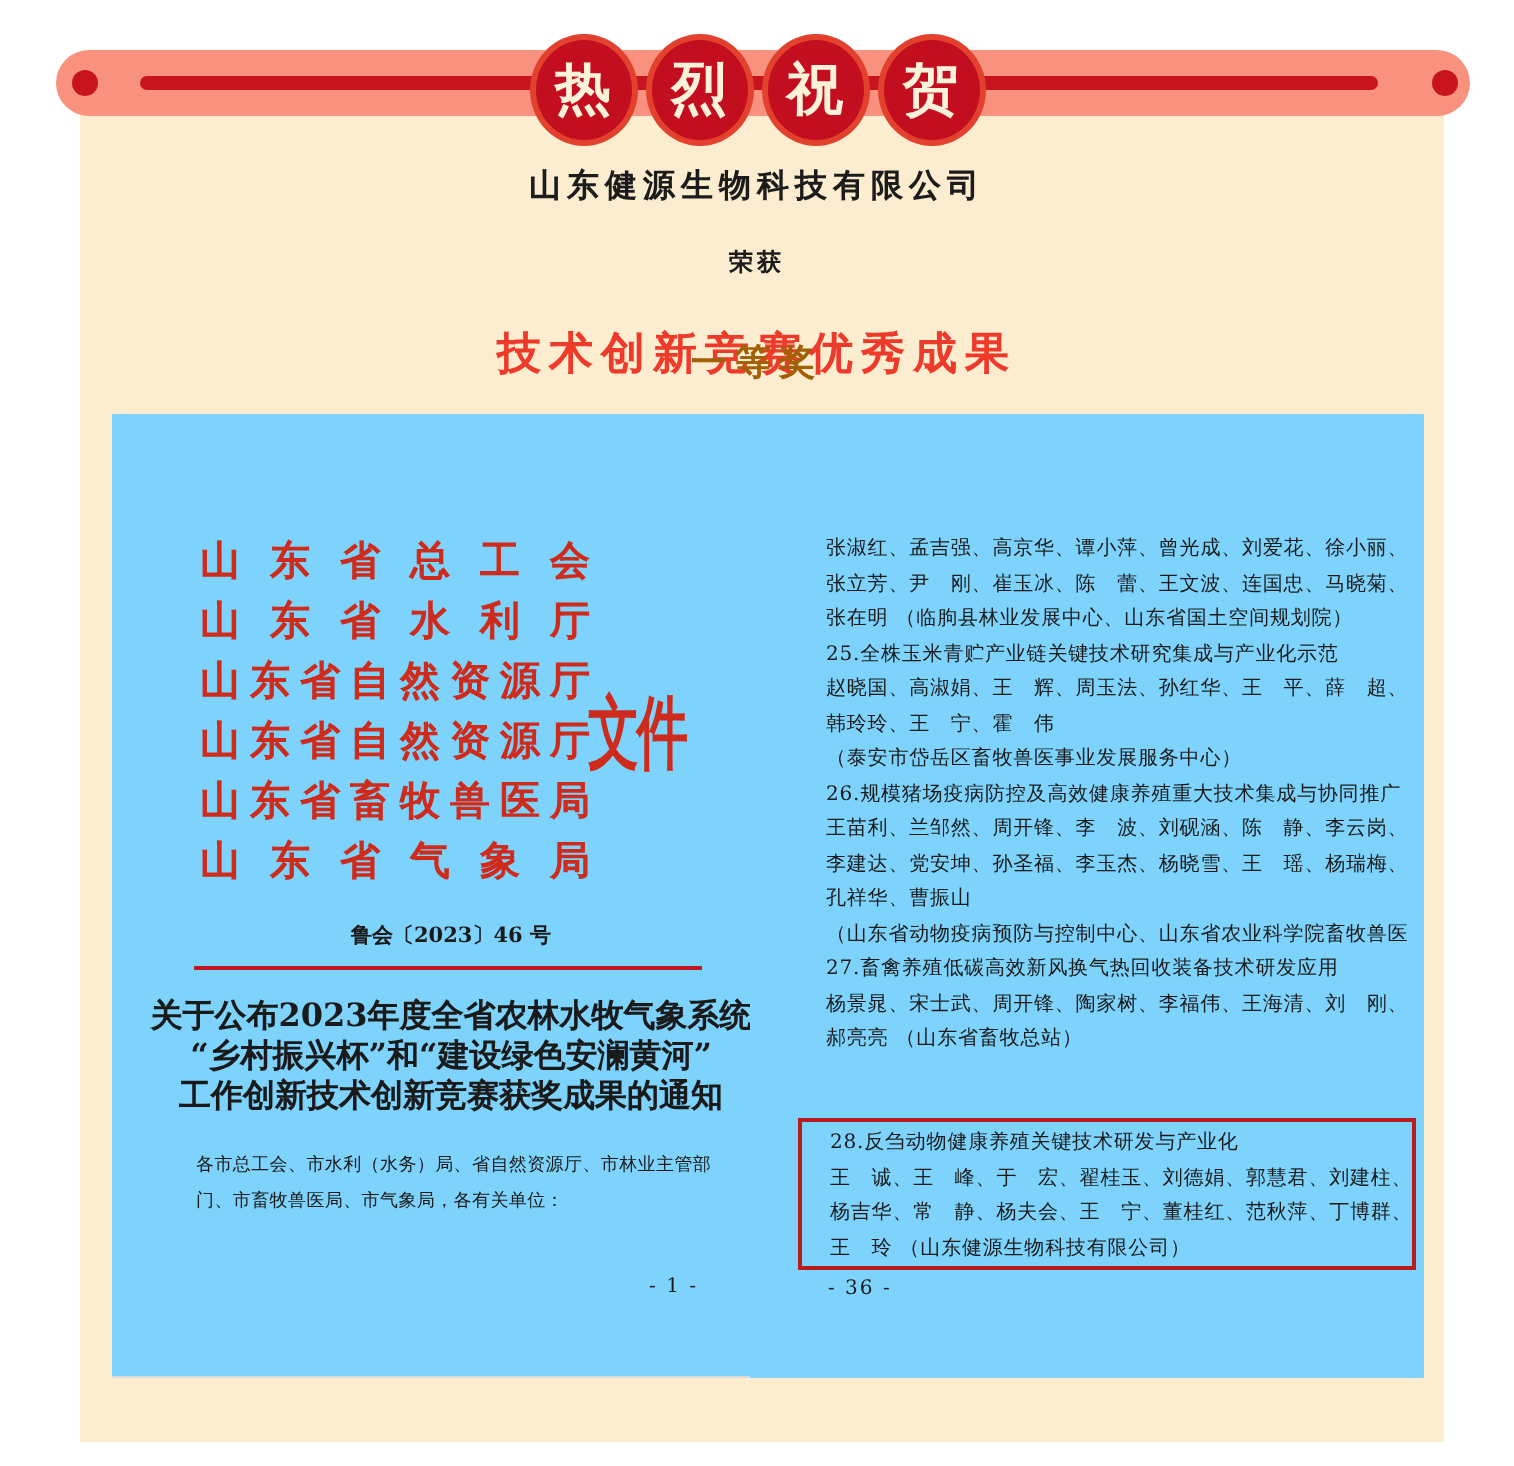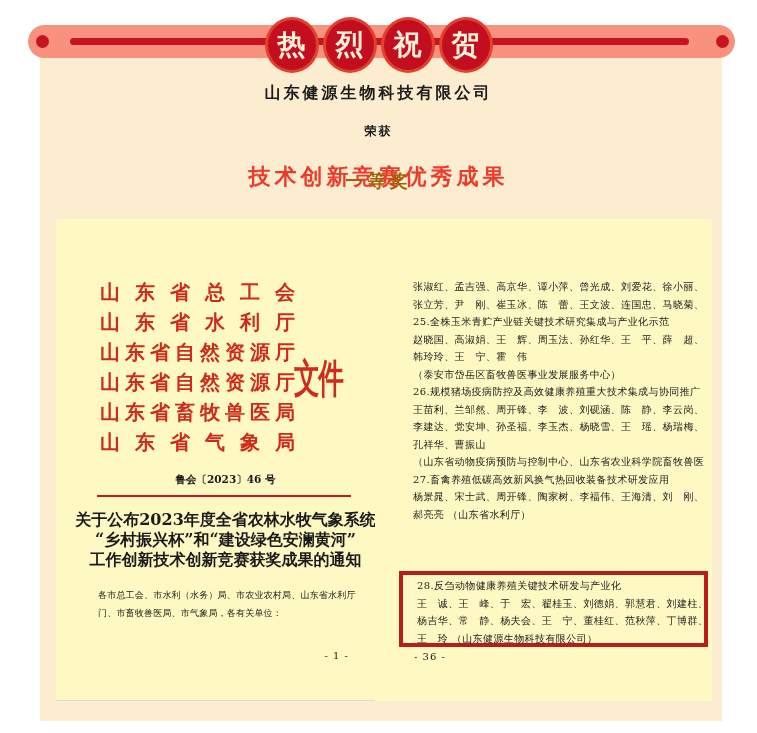--- a/index.html
+++ b/index.html
@@ -18,21 +18,21 @@
   .badge{width:54px;height:56px;border-radius:50%;background:#C20E1F;border:3px solid #E2412E;
          box-sizing:border-box;display:flex;align-items:center;justify-content:center;
          color:#FBF2D9;font-size:28px;font-weight:bold;line-height:1;}
   
   .headline-line{position:absolute;left:0;width:100%;text-align:center;font-weight:bold;color:#1c1c1c;z-index:2;}
   .company{top:83px;font-size:16px;letter-spacing:3px;}
   .awarded{top:112px;font-size:12px;letter-spacing:2px;margin-top:11px;}
   .award-name{top:137px;font-size:22px;letter-spacing:4px;color:#EE3A2B;margin-top:25px;}
   .award-rank{top:169px;font-size:18px;letter-spacing:4px;color:#a16207;}
   
-  .page{position:absolute;background:#fef9c3;font-family:"DejaVu Serif",serif;color:#1a1a1a;margin-top:12px;}
+  .page{position:absolute;background:#7dd3fc;font-family:"DejaVu Serif",serif;color:#1a1a1a;}
   .left-page{left:56px;top:207px;width:339px;height:481px;border-bottom:1px solid #dcdcdc;}
   .right-page{left:375px;top:207px;width:337px;height:482px;}
   
   .org-block{position:absolute;left:44px;top:58px;width:196px;}
   .org-line{height:30px;line-height:30px;font-size:20px;font-weight:bold;color:#CE2B1C;white-space:nowrap;}
   .ls6{letter-spacing:15px;}
   .ls8{letter-spacing:5px;}
   .doc-label{position:absolute;left:238px;top:132px;font-size:40px;font-weight:bold;color:#CE2B1C;
              white-space:nowrap;transform:scale(0.64,1);transform-origin:left top;letter-spacing:-2px;}
   .doc-number{position:absolute;top:254px;left:0;width:100%;text-align:center;font-size:10.5px;font-weight:bold;}
@@ -41,21 +41,21 @@
              font-weight:bold;line-height:20px;}
   .doc-body{position:absolute;left:42px;top:367px;width:260px;font-size:9px;line-height:18px;letter-spacing:0.2px;}
   .doc-body .indent{text-indent:19px;}
   .page-num{position:absolute;font-size:10px;letter-spacing:1px;}
   .left-num{top:431px;right:46px;}
   .right-num{top:432px;left:39px;}
   
   .doc-lines{position:absolute;left:38px;top:59px;width:300px;font-size:10px;line-height:17.5px;
              letter-spacing:0.4px;white-space:nowrap;}
   .rline{height:17.5px;}
-  .highlight-box{position:absolute;left:24px;top:352px;width:309px;height:76px;border:4px solid #b91c1c;
+  .highlight-box{position:absolute;left:24px;top:352px;width:309px;height:76px;border:2px solid #b91c1c;
                  box-sizing:border-box;padding:2px 0 0 14px;font-size:10px;line-height:17.5px;
                  letter-spacing:0.4px;white-space:nowrap;}
 </style>
 </head>
 <body>
 
 <div class="stage">
 
   <div class="cream-panel"></div>
 
@@ -88,42 +88,43 @@
     </div>
     <div class="doc-label">文件</div>
     <div class="doc-number">鲁会〔2023〕46 号</div>
     <div class="red-divider"></div>
     <div class="doc-title">
       <div>关于公布2023年度全省农林水牧气象系统</div>
       <div>“乡村振兴杯”和“建设绿色安澜黄河”</div>
       <div>工作创新技术创新竞赛获奖成果的通知</div>
     </div>
     <div class="doc-body">
-      <div>各市总工会、市水利（水务）局、市农业农村局、山东省水利厅</div>
+      <div>各市总工会、市水利（水务）局、省自然资源厅、市林业主管部</div>
       <div>门、市畜牧兽医局、市气象局，各有关单位：</div>
     </div>
     <div class="page-num left-num">- 1 -</div>
   </div>
 
   <div class="page right-page">
     <div class="doc-lines">
       <div class="rline">张淑红、孟吉强、高京华、谭小萍、曾光成、刘爱花、徐小丽、</div>
       <div class="rline">张立芳、尹　刚、崔玉冰、陈　蕾、王文波、连国忠、马晓菊、</div>
+      <div class="rline">张在明 （临朐县林业发展中心、山东省国土空间规划院）</div>
       <div class="rline">25.全株玉米青贮产业链关键技术研究集成与产业化示范</div>
       <div class="rline">赵晓国、高淑娟、王　辉、周玉法、孙红华、王　平、薛　超、</div>
       <div class="rline">韩玲玲、王　宁、霍　伟</div>
       <div class="rline">（泰安市岱岳区畜牧兽医事业发展服务中心）</div>
       <div class="rline">26.规模猪场疫病防控及高效健康养殖重大技术集成与协同推广</div>
       <div class="rline">王苗利、兰邹然、周开锋、李　波、刘砚涵、陈　静、李云岗、</div>
       <div class="rline">李建达、党安坤、孙圣福、李玉杰、杨晓雪、王　瑶、杨瑞梅、</div>
       <div class="rline">孔祥华、曹振山</div>
       <div class="rline">（山东省动物疫病预防与控制中心、山东省农业科学院畜牧兽医</div>
       <div class="rline">27.畜禽养殖低碳高效新风换气热回收装备技术研发应用</div>
       <div class="rline">杨景晁、宋士武、周开锋、陶家树、李福伟、王海清、刘　刚、</div>
-      <div class="rline">郝亮亮 （山东省水利厅）</div>
+      <div class="rline">郝亮亮 （山东省畜牧总站）</div>
     </div>
     <div class="highlight-box">
       <div class="rline">28.反刍动物健康养殖关键技术研发与产业化</div>
       <div class="rline">王　诚、王　峰、于　宏、翟桂玉、刘德娟、郭慧君、刘建柱、</div>
       <div class="rline">杨吉华、常　静、杨夫会、王　宁、董桂红、范秋萍、丁博群、</div>
       <div class="rline">王　玲 （山东健源生物科技有限公司）</div>
     </div>
     <div class="page-num right-num">- 36 -</div>
   </div>
 

